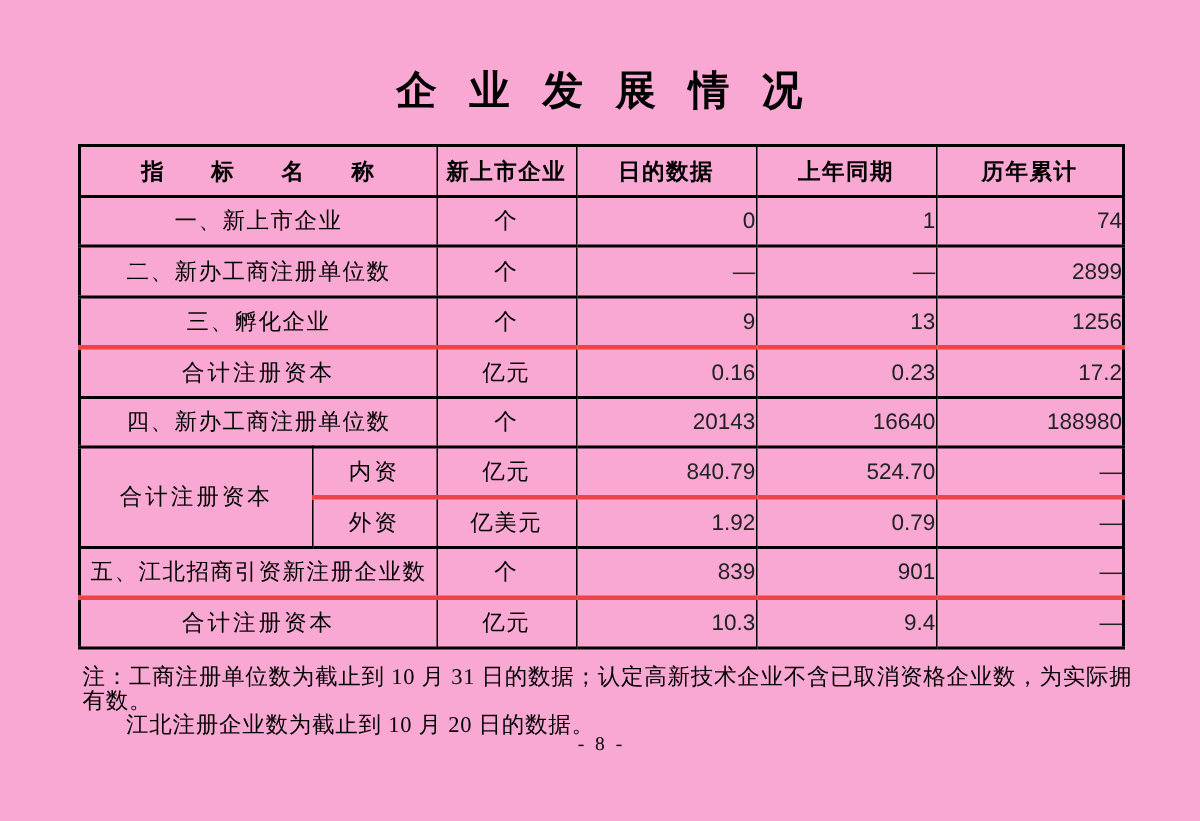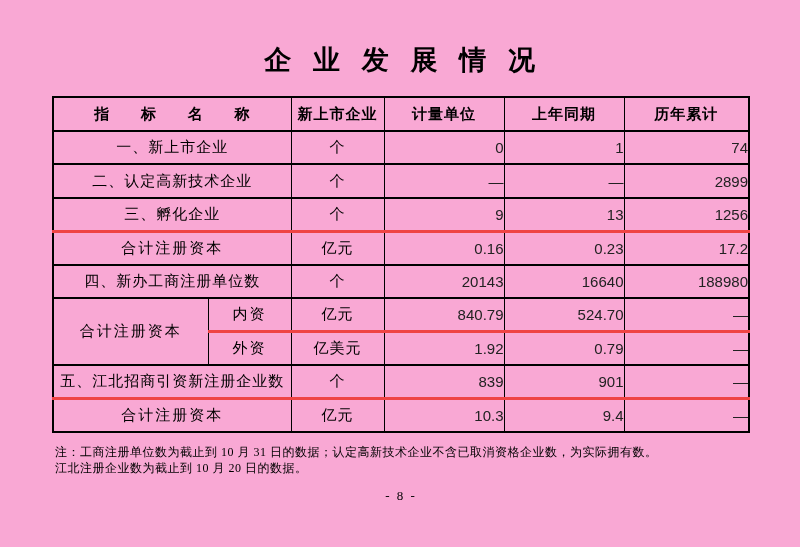--- a/index.html
+++ b/index.html
@@ -41,23 +41,23 @@
   .cell-group{ text-align:center; letter-spacing:2px; border-bottom:2px solid #000 !important; }
   .cell-unit { text-align:center; font-size:14px; letter-spacing:1px; }
   .cell-num  {
     text-align:right; padding-right:31px;
     font-family:"Liberation Sans","DejaVu Sans",sans-serif;
     font-size:16px; color:#222;
   }
 
   .note {
     position:absolute; left:55px; top:444px; width:710px;
-    font-size:12px; line-height:16px; letter-spacing:0.5px;
+    font-size:15px; line-height:16px; letter-spacing:0.5px;
   }
-  .note .line2 { }
+  .note .line2 { margin-left:29px; }
 
   .page-number {
     position:absolute; top:488px; left:0; width:100%;
     text-align:center; font-size:13px; word-spacing:4px;
   }
 </style>
 </head>
 <body>
 
 <div class="page">
@@ -70,35 +70,35 @@
         <col style="width:83px">
         <col style="width:93px">
       <col style="width:120px">
         <col style="width:120px">
         <col style="width:125px">
     </colgroup>
     <thead>
       <tr class="sep-thick">
         <th colspan="2" class="th-indicator">指 标 名 称</th>
         <th>新上市企业</th>
-        <th>计量单位</th>
+        <th>日的数据</th>
         <th>上年同期</th>
         <th>历年累计</th>
       </tr>
     </thead>
     <tbody>
       <tr class="sep-thick">
         <td colspan="2" class="cell-main">一、新上市企业</td>
         <td class="cell-unit">个</td>
         <td class="cell-num">0</td>
         <td class="cell-num">1</td>
         <td class="cell-num">74</td>
       </tr>
       <tr class="sep-thick">
-        <td colspan="2" class="cell-main">二、认定高新技术企业</td>
+        <td colspan="2" class="cell-main">二、新办工商注册单位数</td>
         <td class="cell-unit">个</td>
         <td class="cell-num">—</td>
         <td class="cell-num">—</td>
         <td class="cell-num">2899</td>
       </tr>
       <tr class="sep-thin">
         <td colspan="2" class="cell-main">三、孵化企业</td>
         <td class="cell-unit">个</td>
         <td class="cell-num">9</td>
         <td class="cell-num">13</td>

